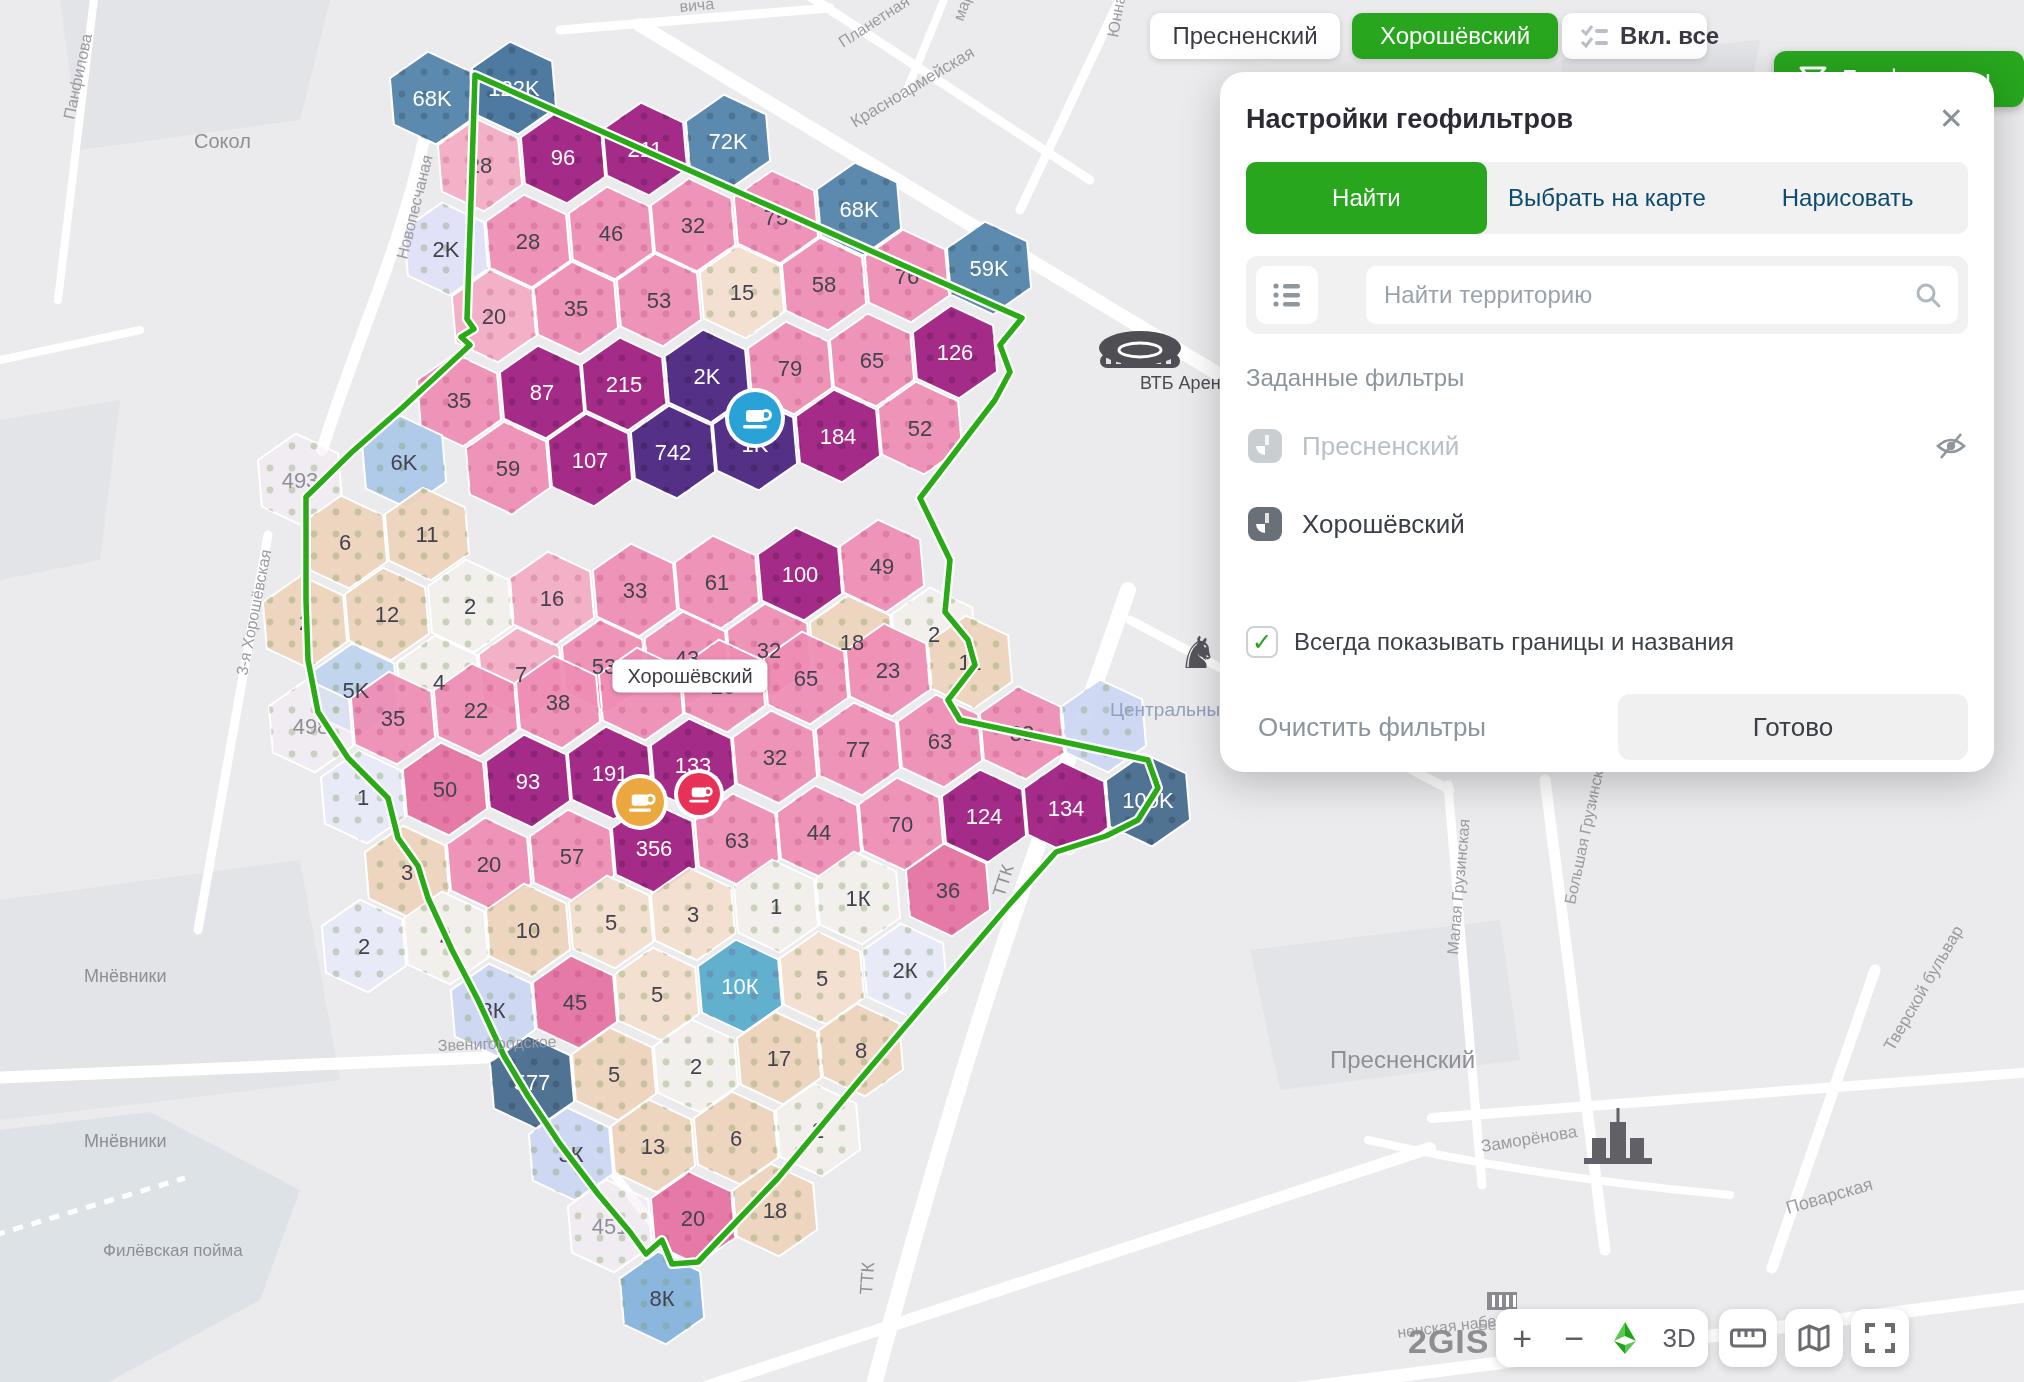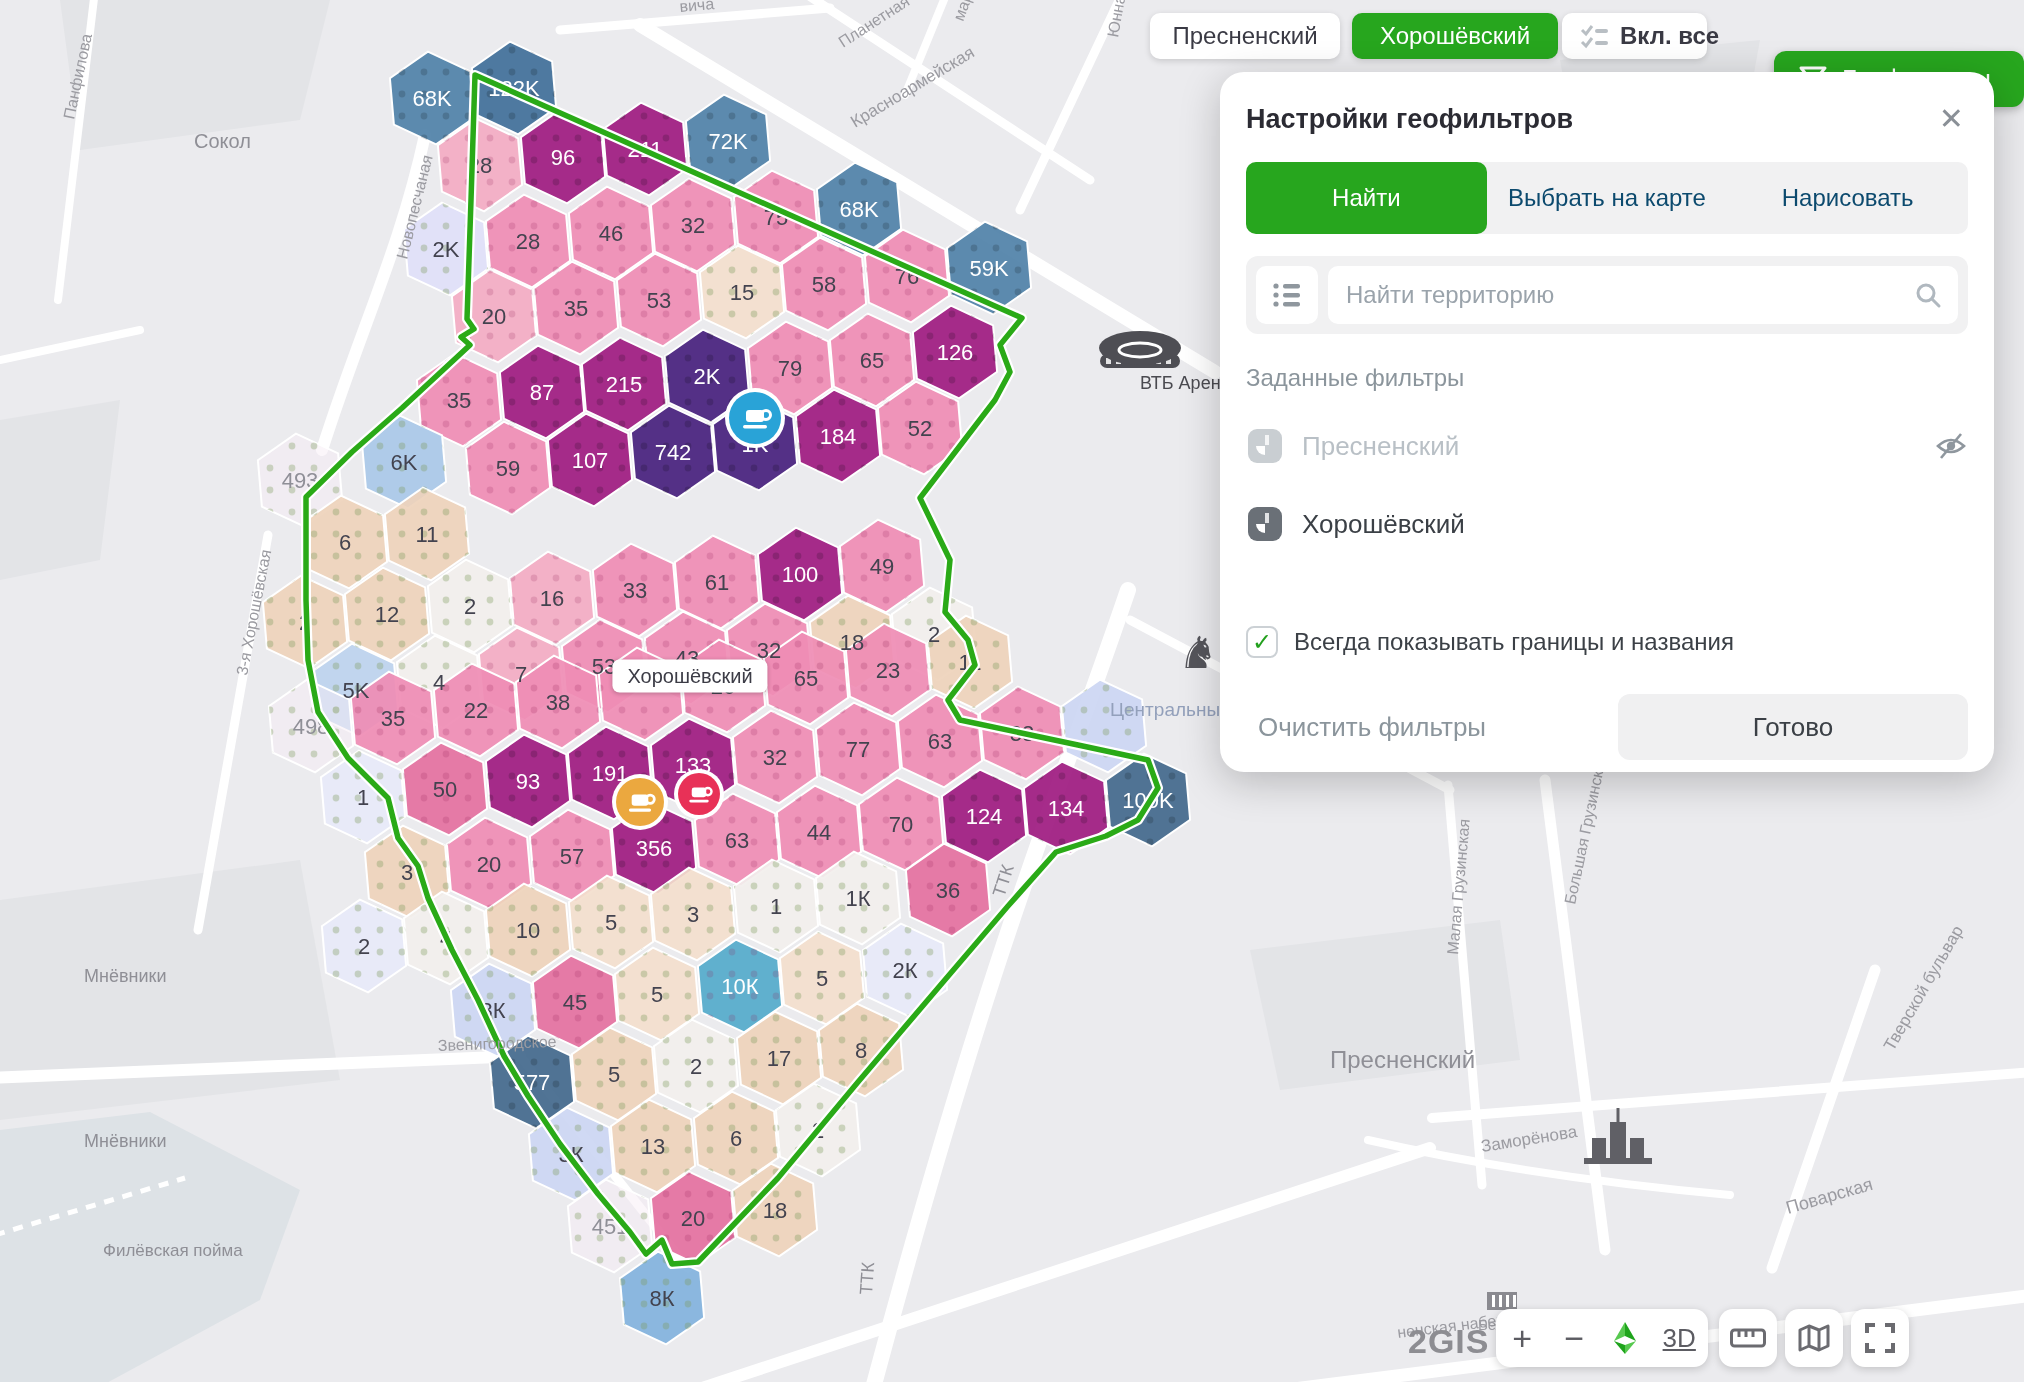--- a/index.html
+++ b/index.html
@@ -16,39 +16,39 @@
   .panel{position:absolute;left:1220px;top:72px;width:774px;height:700px;background:#fff;
         border-radius:24px;box-shadow:0 10px 40px rgba(0,0,0,.22);padding:28px 26px;}
   .panel-head{display:flex;justify-content:space-between;align-items:center;}
   .panel-title{font-size:27px;font-weight:bold;color:#2b2b33;}
   .close-x{font-size:30px;color:#8a9097;cursor:pointer;line-height:1;padding:4px;}
   .tabs{margin-top:24px;background:#f1f1f2;border-radius:10px;display:flex;height:72px;align-items:stretch;}
   .tab{flex:1;display:flex;align-items:center;justify-content:center;font-size:24px;color:#0c4a6e;cursor:pointer;border-radius:10px;}
   .tab.active{background:#27a61e;color:#fff;}
   .search-wrap{margin-top:22px;background:#f1f1f2;border-radius:12px;padding:10px;display:flex;gap:10px;}
   .list-btn{width:62px;height:58px;background:#fff;border-radius:10px;display:flex;align-items:center;justify-content:center;cursor:pointer;}
-  .search-box{flex:1;height:58px;background:#fff;border-radius:10px;display:flex;align-items:center;padding:0 16px;gap:26px;}
+  .search-box{flex:1;height:58px;background:#fff;border-radius:10px;display:flex;align-items:center;padding:0 16px;gap:26px;margin-left:38px;}
   .search-box input{flex:1;border:none;outline:none;font-size:24px;color:#3b4046;background:transparent;}
   .search-box input::placeholder{color:#9aa3ab;}
   .sec-label{margin-top:30px;font-size:24px;color:#8b959c;}
   .f-item{display:flex;align-items:center;gap:18px;margin-top:30px;height:48px;cursor:pointer;}
   .f-item .name{font-size:26px;color:#3b4046;flex:1;}
   .f-item.muted .name{color:#b9c0c6;}
   .chk-row{display:flex;align-items:center;gap:16px;margin-top:78px;cursor:pointer;}
   .chk{width:32px;height:32px;border:2px solid #ccd1d5;border-radius:8px;display:flex;align-items:center;justify-content:center;
        color:#23a01e;font-size:24px;font-weight:bold;background:#fff;}
   .chk-label{font-size:24px;color:#3b4046;}
   .panel-foot{display:flex;align-items:center;margin-top:36px;gap:12px;}
   .clear-link{font-size:26px;color:#8b959c;cursor:pointer;margin-left:12px;}
   .done-btn{margin-left:auto;width:350px;height:66px;background:#f0f0f1;border-radius:12px;border:none;
        font-size:26px;color:#3b4046;cursor:pointer;}
   .ctl-bar{position:absolute;left:1496px;top:1309px;width:212px;height:58px;background:#fff;border-radius:14px;
        box-shadow:0 2px 8px rgba(0,0,0,.18);display:flex;align-items:center;justify-content:space-around;}
   .ctl-bar .zbtn{font-size:34px;color:#5c5c62;cursor:pointer;line-height:1;padding:0 4px;}
-  .ctl-bar .threed{font-size:26px;color:#5c5c62;cursor:pointer;text-decoration:underline;}
+  .ctl-bar .threed{font-size:26px;color:#5c5c62;cursor:pointer;}
   .sq-btn{position:absolute;top:1309px;width:58px;height:58px;background:#fff;border-radius:14px;
        box-shadow:0 2px 8px rgba(0,0,0,.18);display:flex;align-items:center;justify-content:center;cursor:pointer;}
   .logo{position:absolute;left:1408px;top:1322px;font-size:34px;font-weight:bold;color:#8d8d92;letter-spacing:1px;}
   .area-chip{position:absolute;transform:translate(-50%,-50%);background:#fff;border-radius:7px;
        padding:5px 15px;font-size:20px;color:#3c3c46;box-shadow:0 1px 4px rgba(0,0,0,.2);white-space:nowrap;}
 </style>
 </head>
 <body>
 
 <div id="stage">

